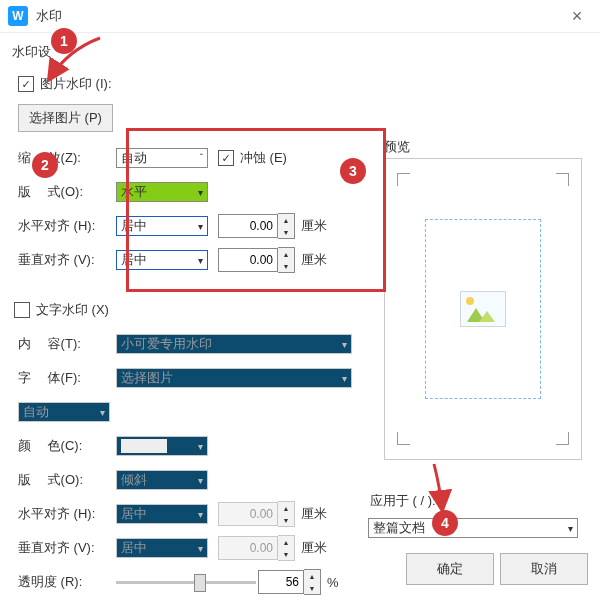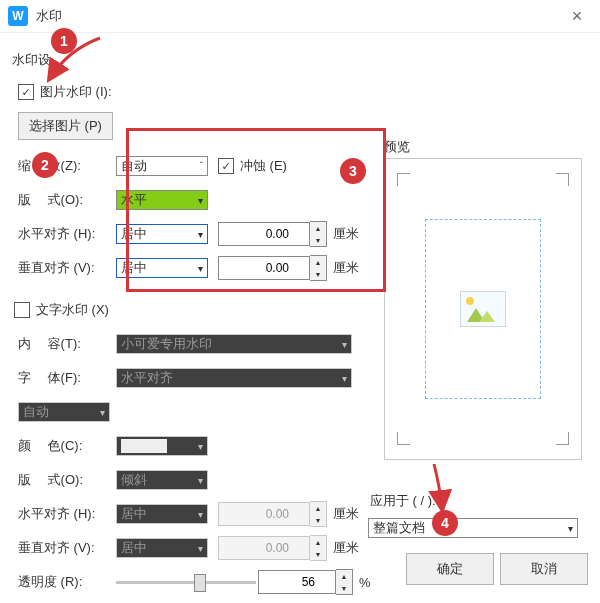--- a/index.html
+++ b/index.html
@@ -2,31 +2,31 @@
 <html><head>
 <meta charset="utf-8">
 <style>
 html,body{margin:0;padding:0;width:600px;height:603px;font-family:"Segoe UI","Microsoft YaHei",sans-serif;font-size:13px;color:#333;background:#fff;overflow:hidden}
 .titlebar{height:32px;display:flex;align-items:center;background:#fff;border-bottom:1px solid #eee}
 .titlebar .logo{width:20px;height:20px;margin:0 8px;background:#1a9bff;border-radius:3px;display:flex;align-items:center;justify-content:center;color:#fff;font-weight:bold;font-size:12px}
 .titlebar .title{flex:0 0 auto}
 .titlebar .spacer{flex:1}
 .titlebar .close{width:46px;text-align:center;font-size:18px;color:#666}
 .body{padding:8px 12px 8px 18px}
-.section-title{margin:10px 0 8px -6px}
+.section-title{margin:2px 0 8px -6px}
 .row{display:flex;align-items:center;height:30px;margin:4px 0}
 .lab{width:98px;white-space:nowrap}
 .cb{width:14px;height:14px;border:1px solid #555;display:inline-flex;align-items:center;justify-content:center;margin-right:6px;vertical-align:-2px;font-size:11px;line-height:1}
 .btn{height:26px;border:1px solid #b0b0b0;background:#f0f0f0;padding:0 10px;display:inline-flex;align-items:center}
 .sel{height:20px;border:1px solid #888;background:#fff;display:inline-flex;align-items:center;padding:0 4px;box-sizing:border-box}
-.sel.dis{background:#404040;color:#999;border-color:#c8c8c8}
+.sel.dis{background:#0c4a6e;color:#999;border-color:#c8c8c8}
 .sel .car{margin-left:auto;font-size:10px;color:#333}
 .sel.dis .car{color:#bbb}
 .num{display:inline-flex;align-items:center}
-.num input{width:50px;height:22px;border:1px solid #888;padding:0 20px;text-align:right;font-size:12px}
+.num input{width:50px;height:22px;border:1px solid #888;padding:0 4px;text-align:right;font-size:12px}
 .num .spin{width:16px;height:24px;border:1px solid #888;border-left:none;display:flex;flex-direction:column}
 .num .spin div{flex:1;display:flex;align-items:center;justify-content:center;font-size:7px;background:#f2f2f2}
 .unit{margin-left:6px}
 .hilite{border:3px solid #d4373a;position:absolute;pointer-events:none}
 .step{position:absolute;width:26px;height:26px;border-radius:50%;background:#d4373a;color:#fff;font-weight:bold;display:flex;align-items:center;justify-content:center;font-size:14px;pointer-events:none}
 .arrow{position:absolute;pointer-events:none}
 .preview{position:absolute;left:384px;top:134px;width:196px;height:300px;border:1px solid #c8c8c8;background:#fff}
 .preview .corner{position:absolute;width:12px;height:12px;border:1px solid #999}
 .preview .tl{left:12px;top:14px;border-right:none;border-bottom:none}
 .preview .tr{right:12px;top:14px;border-left:none;border-bottom:none}
@@ -109,37 +109,37 @@
     <span class="num" style="margin-left:10px">
       <input value="0.00" style="">
       <span class="spin">
           <div>▲</div>
           <div>▼</div>
         </span>
     </span>
     <span class="unit">厘米</span>
   </div>
 
-  <div class="row" style="margin-left:-4px;margin-top:12px">
+  <div class="row" style="margin-left:-4px;margin-top:20px">
     <span class="cb"></span>
     <span>文字水印 (X)</span>
   </div>
 
   <div class="row">
     <span class="lab">内  容(T):</span>
     <span class="sel dis" style="width:236px">
       <span>小可爱专用水印</span>
         <span class="car">▾</span>
     </span>
   </div>
 
   <div class="row">
     <span class="lab">字  体(F):</span>
     <span class="sel dis" style="width:236px">
-      <span>水平对齐</span>
+      <span>选择图片</span>
         <span class="car">▾</span>
     </span>
   </div>
 
   <div class="row">
     <span class="sel dis" style="width:92px">
       <span>自动</span>
         <span class="car">▾</span>
     </span>
   </div>

